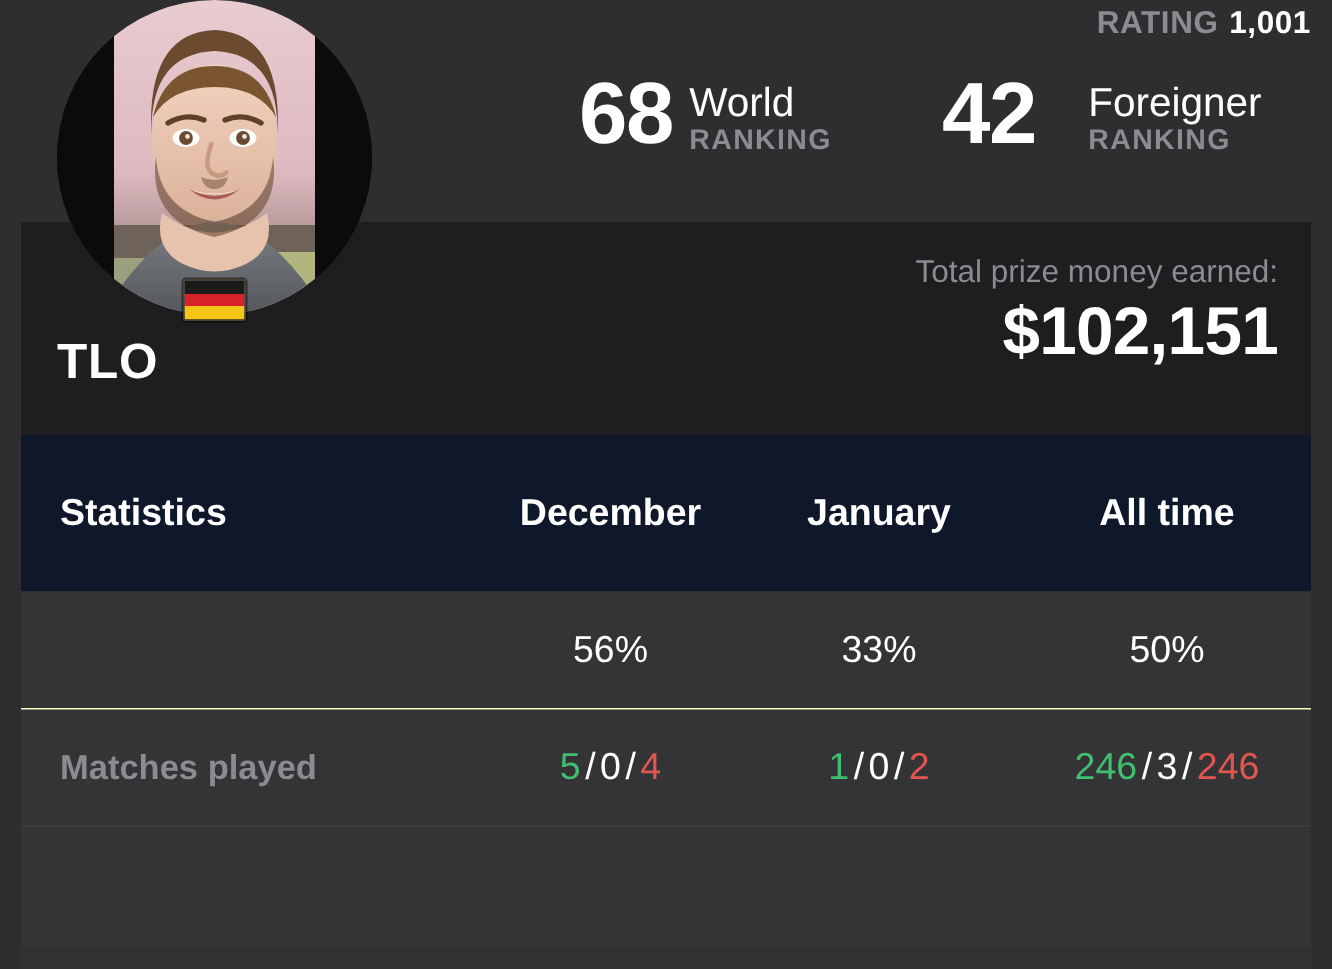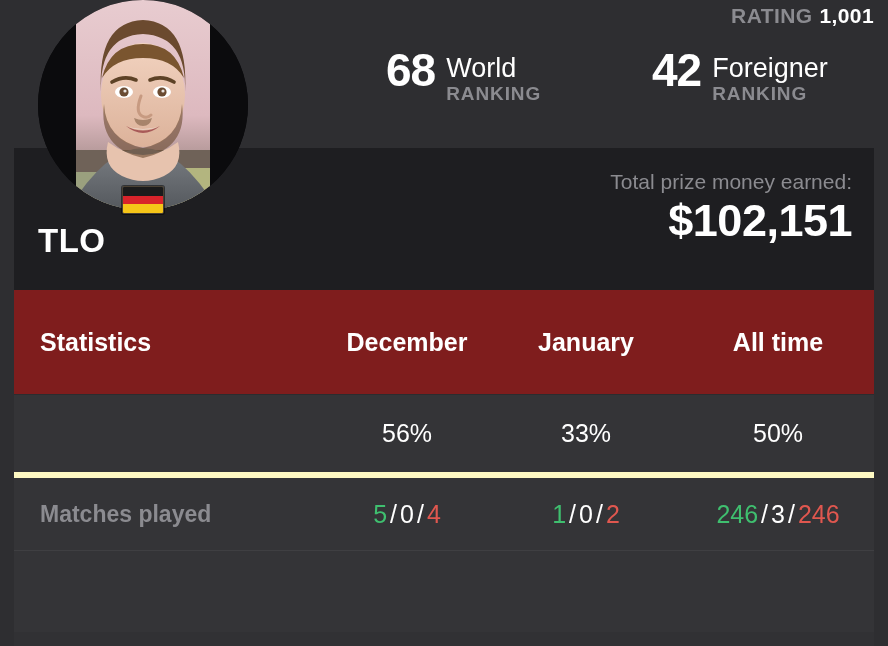--- a/index.html
+++ b/index.html
@@ -21,23 +21,23 @@
     font-size:21px;font-weight:bold;letter-spacing:.4px;
     white-space:nowrap;
   }
   .rating-label{color:#8b8b90;}
   .rating-value{color:#ffffff;margin-left:7px;}
 
   .rank-group{
     position:absolute;top:50px;display:flex;align-items:flex-start;
   }
   .rank-world{left:386px;}
-  .rank-foreigner{left:652px;}
+  .rank-foreigner{left:628px;gap:24px;}
   .rank-num{
-    color:#ffffff;font-size:46px;font-weight:bold;line-height:.88;
+    color:#ffffff;font-size:58px;font-weight:bold;line-height:.88;
     letter-spacing:-1px;
     text-align:right;
   }
   .rank-text{margin-left:11px;padding-top:5px;}
   .rank-scope{color:#ffffff;font-size:27px;font-weight:normal;line-height:1.02;}
   .rank-word{color:#8b8b90;font-size:19px;font-weight:bold;letter-spacing:.9px;line-height:1.15;}
 
   
   .profile-panel{
     position:absolute;left:14px;top:148px;width:860px;height:142px;
@@ -73,23 +73,23 @@
 
   
   .stats-panel{
     position:absolute;left:14px;top:290px;width:860px;height:342px;
     background:#343437;
   }
   .stats-row{
     position:relative;width:100%;display:flex;align-items:center;
     box-sizing:border-box;
   }
-  .row-head{height:104px;background:#7f1d1d;}
+  .row-head{height:104px;background:#0f172a;}
   .row-win{height:78px;background:#343437;border-top:1px solid #2c2c2f;}
-  .row-matches{height:78px;background:#343437;border-top:6px solid #fef9c3;}
+  .row-matches{height:78px;background:#343437;border-top:1px solid #fef9c3;}
   .row-streak{height:82px;background:#343437;border-top:1px solid #3f3f42;}
 
   .c-label{position:absolute;left:26px;white-space:nowrap;}
   .c-col{position:absolute;transform:translateX(-50%);text-align:center;white-space:nowrap;}
   .col-1{left:393px;}
   .col-2{left:572px;}
   .col-3{left:764px;}
 
   .head-text{color:#ffffff;font-size:25px;font-weight:bold;}
   .stat-label-muted{color:#8b8b90;font-size:23px;font-weight:bold;}

